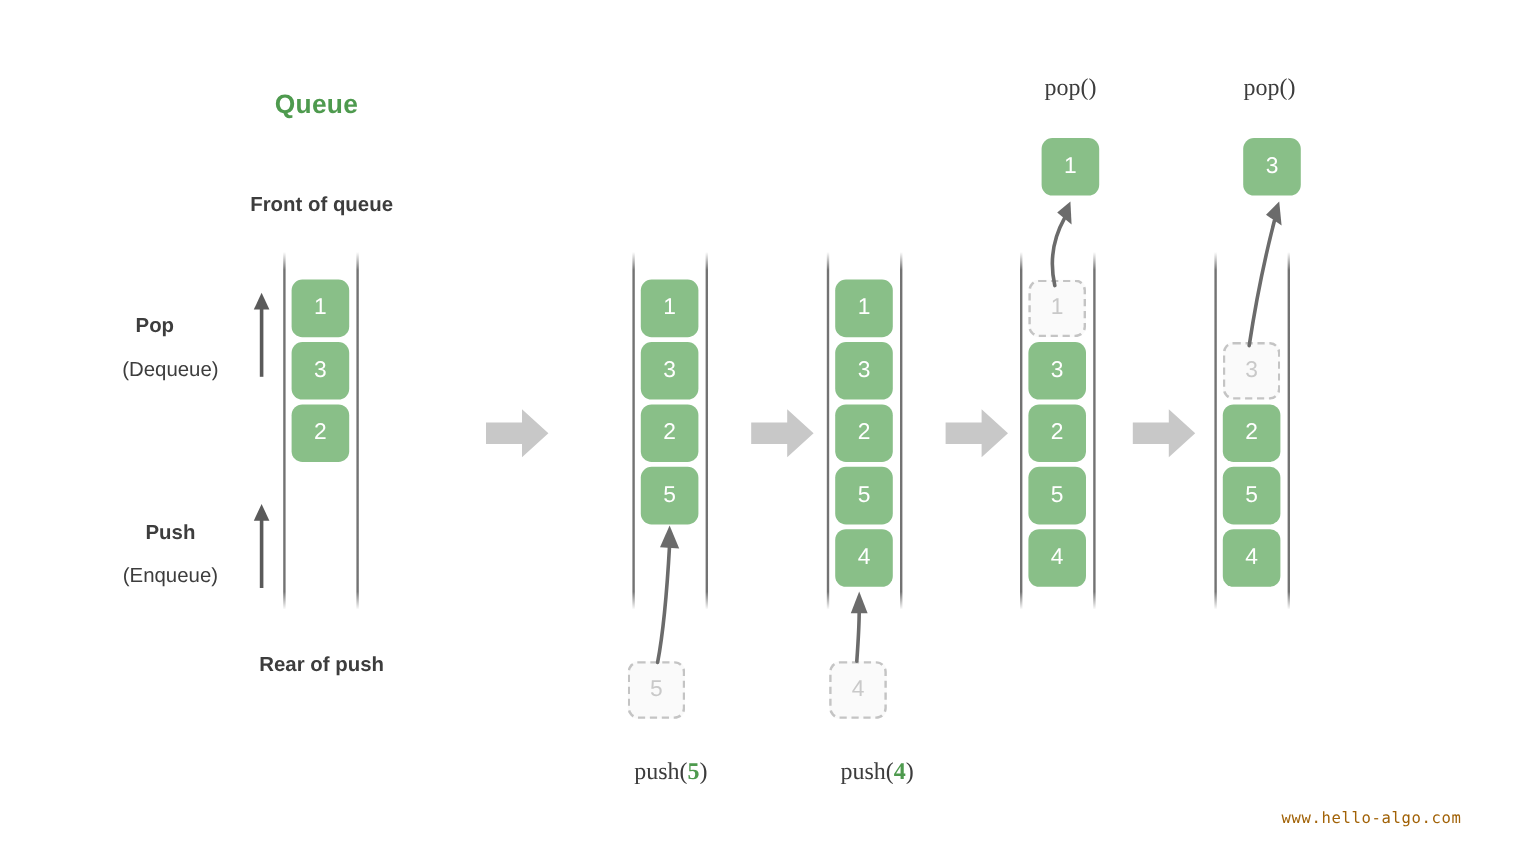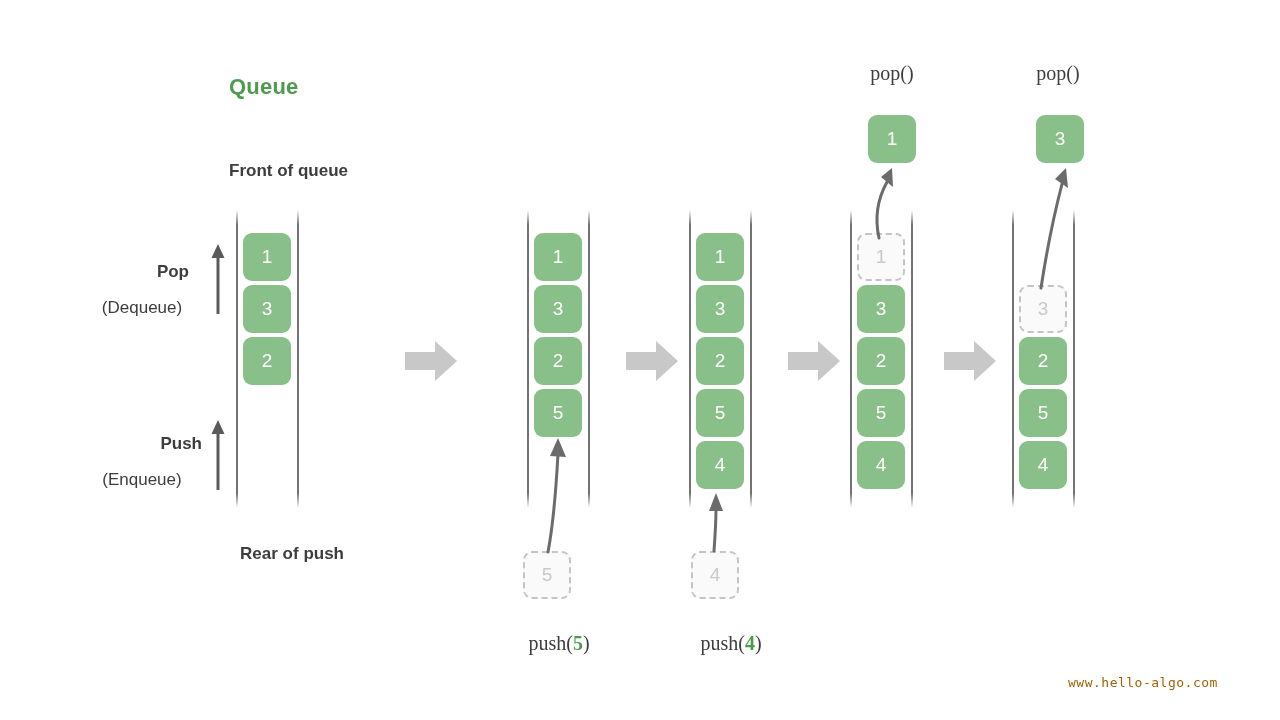--- a/index.html
+++ b/index.html
@@ -25,21 +25,21 @@
     font-size: 22px;
     letter-spacing: .2px;
     white-space: nowrap;
   }
   .lbl-bold {
     position: absolute;
     color: #3d3d3d;
     font-weight: bold;
     font-size: 17px;
     white-space: nowrap;
-    text-align: right;
+    text-align: center;
   }
   .lbl-reg {
     position: absolute;
     color: #3d3d3d;
     font-weight: normal;
     font-size: 17px;
     white-space: nowrap;
     text-align: center;
   }
   .mono-op {

